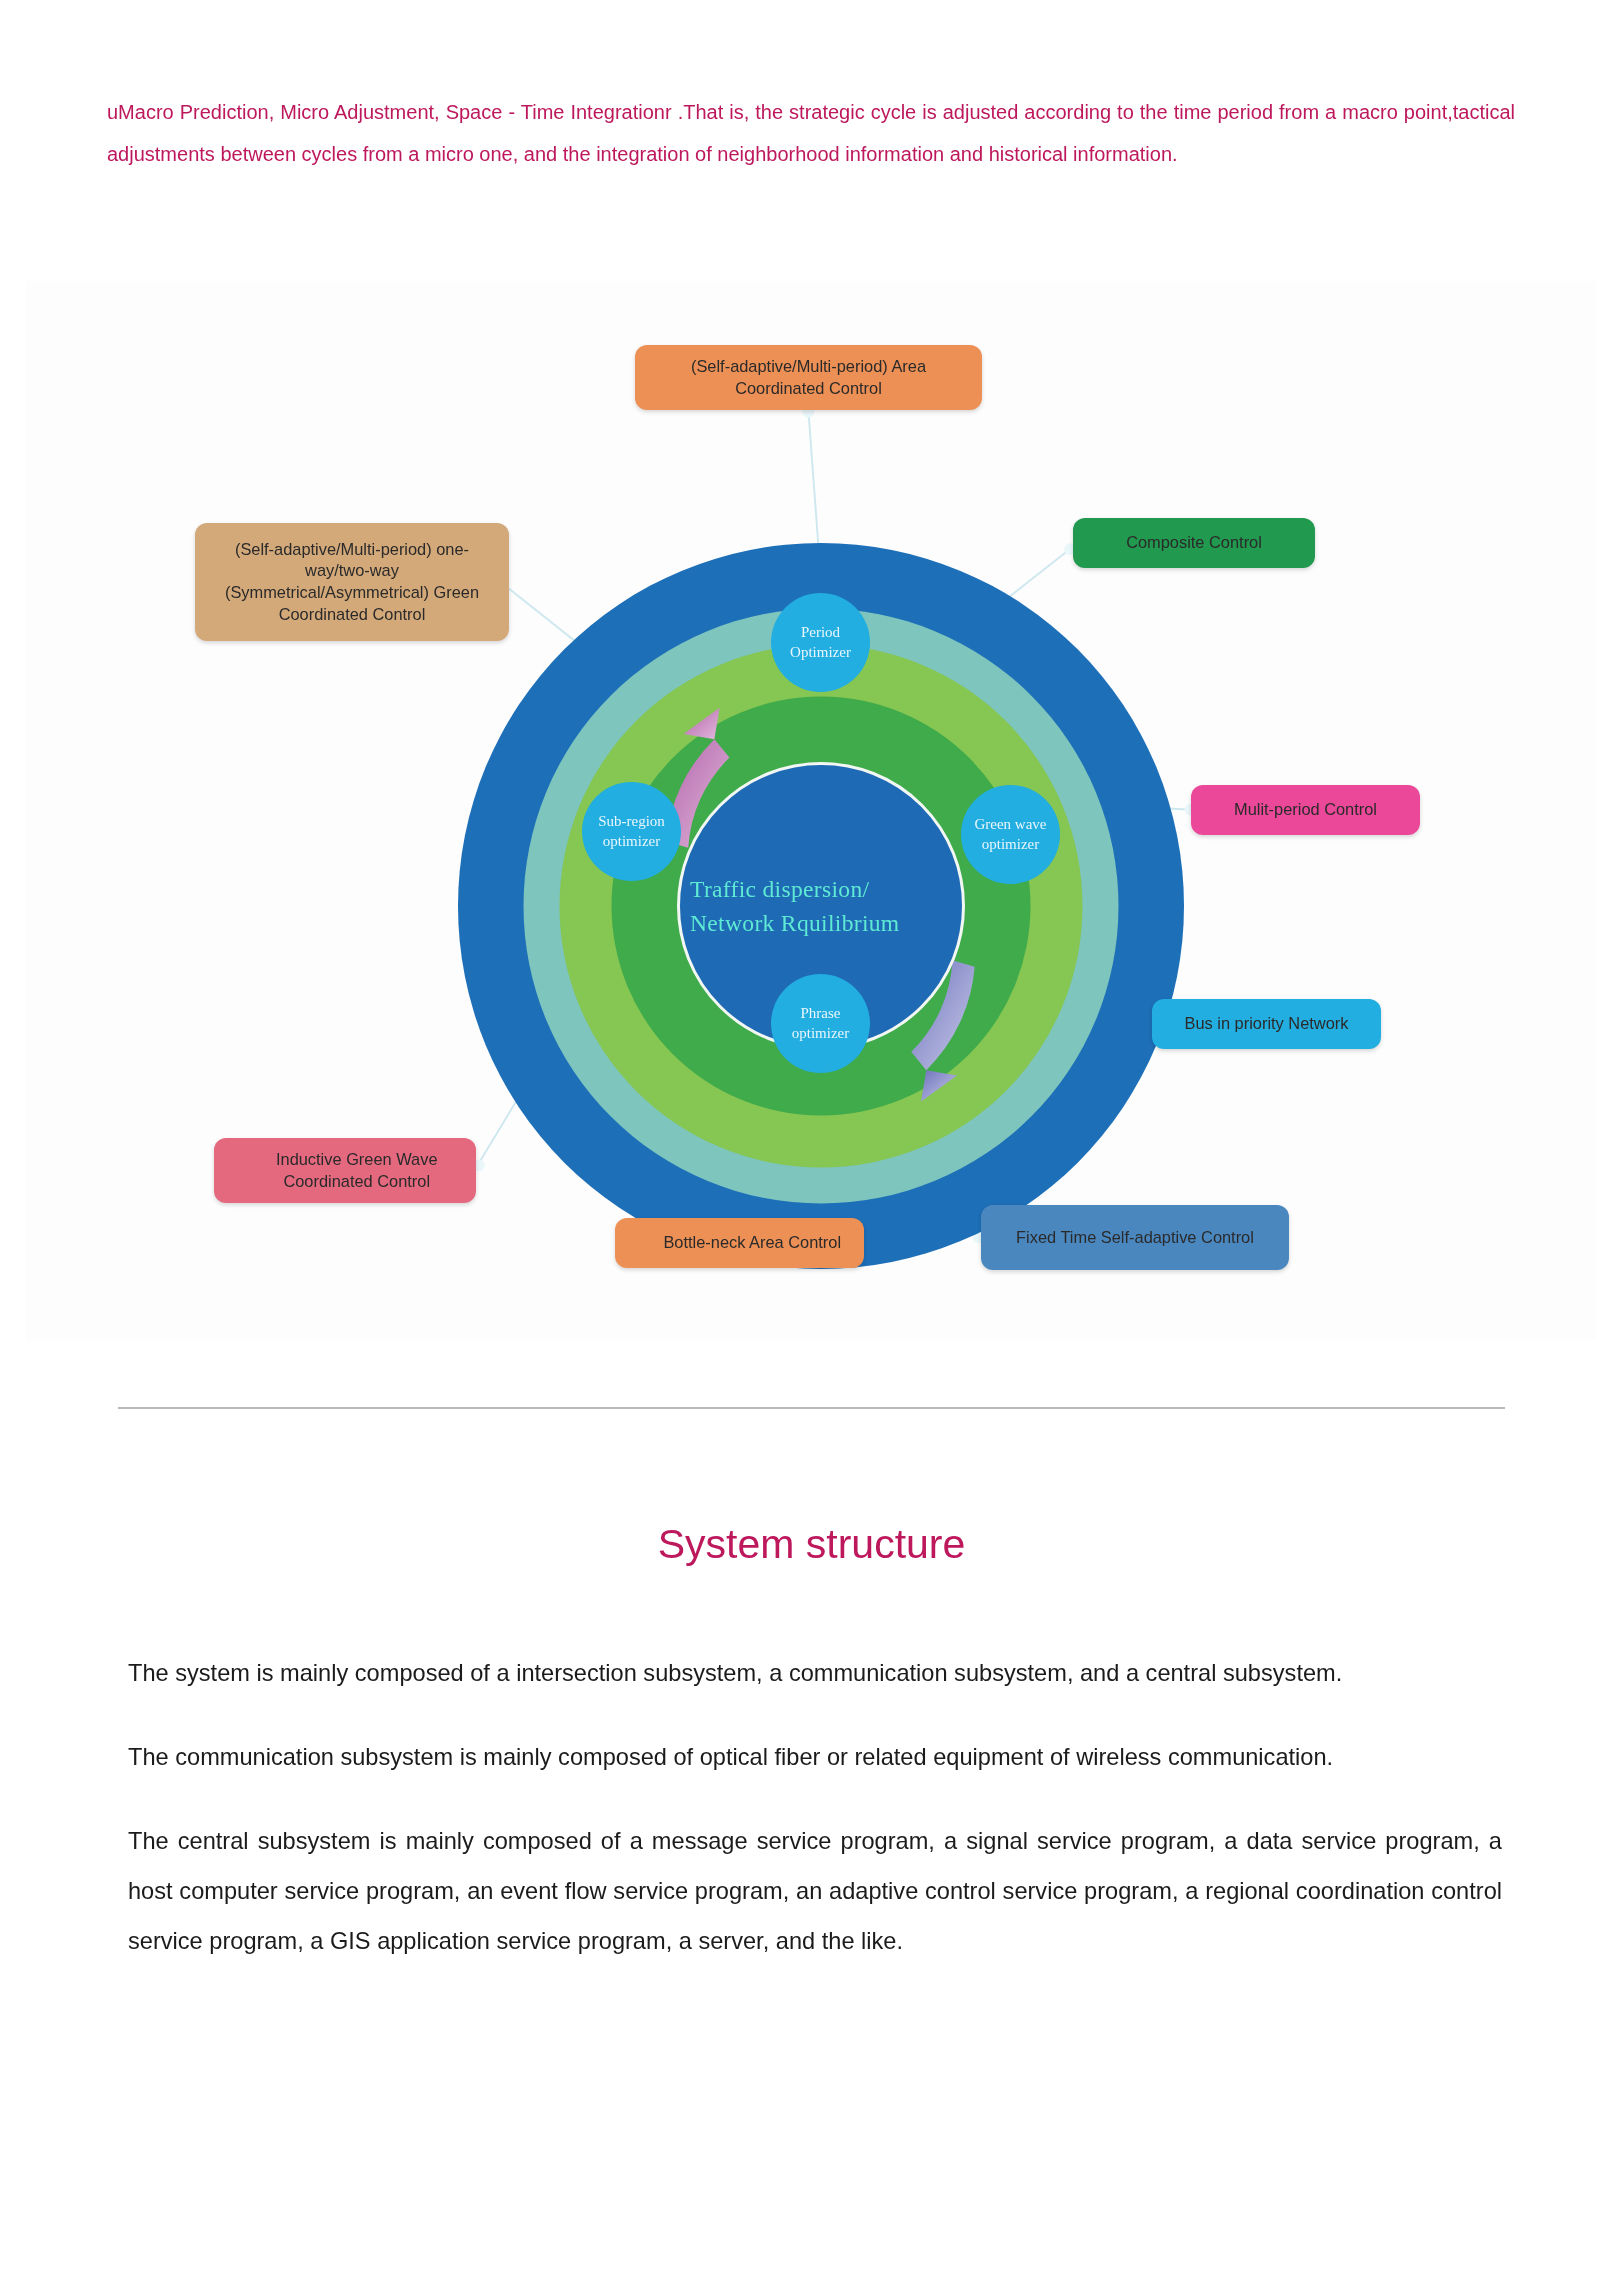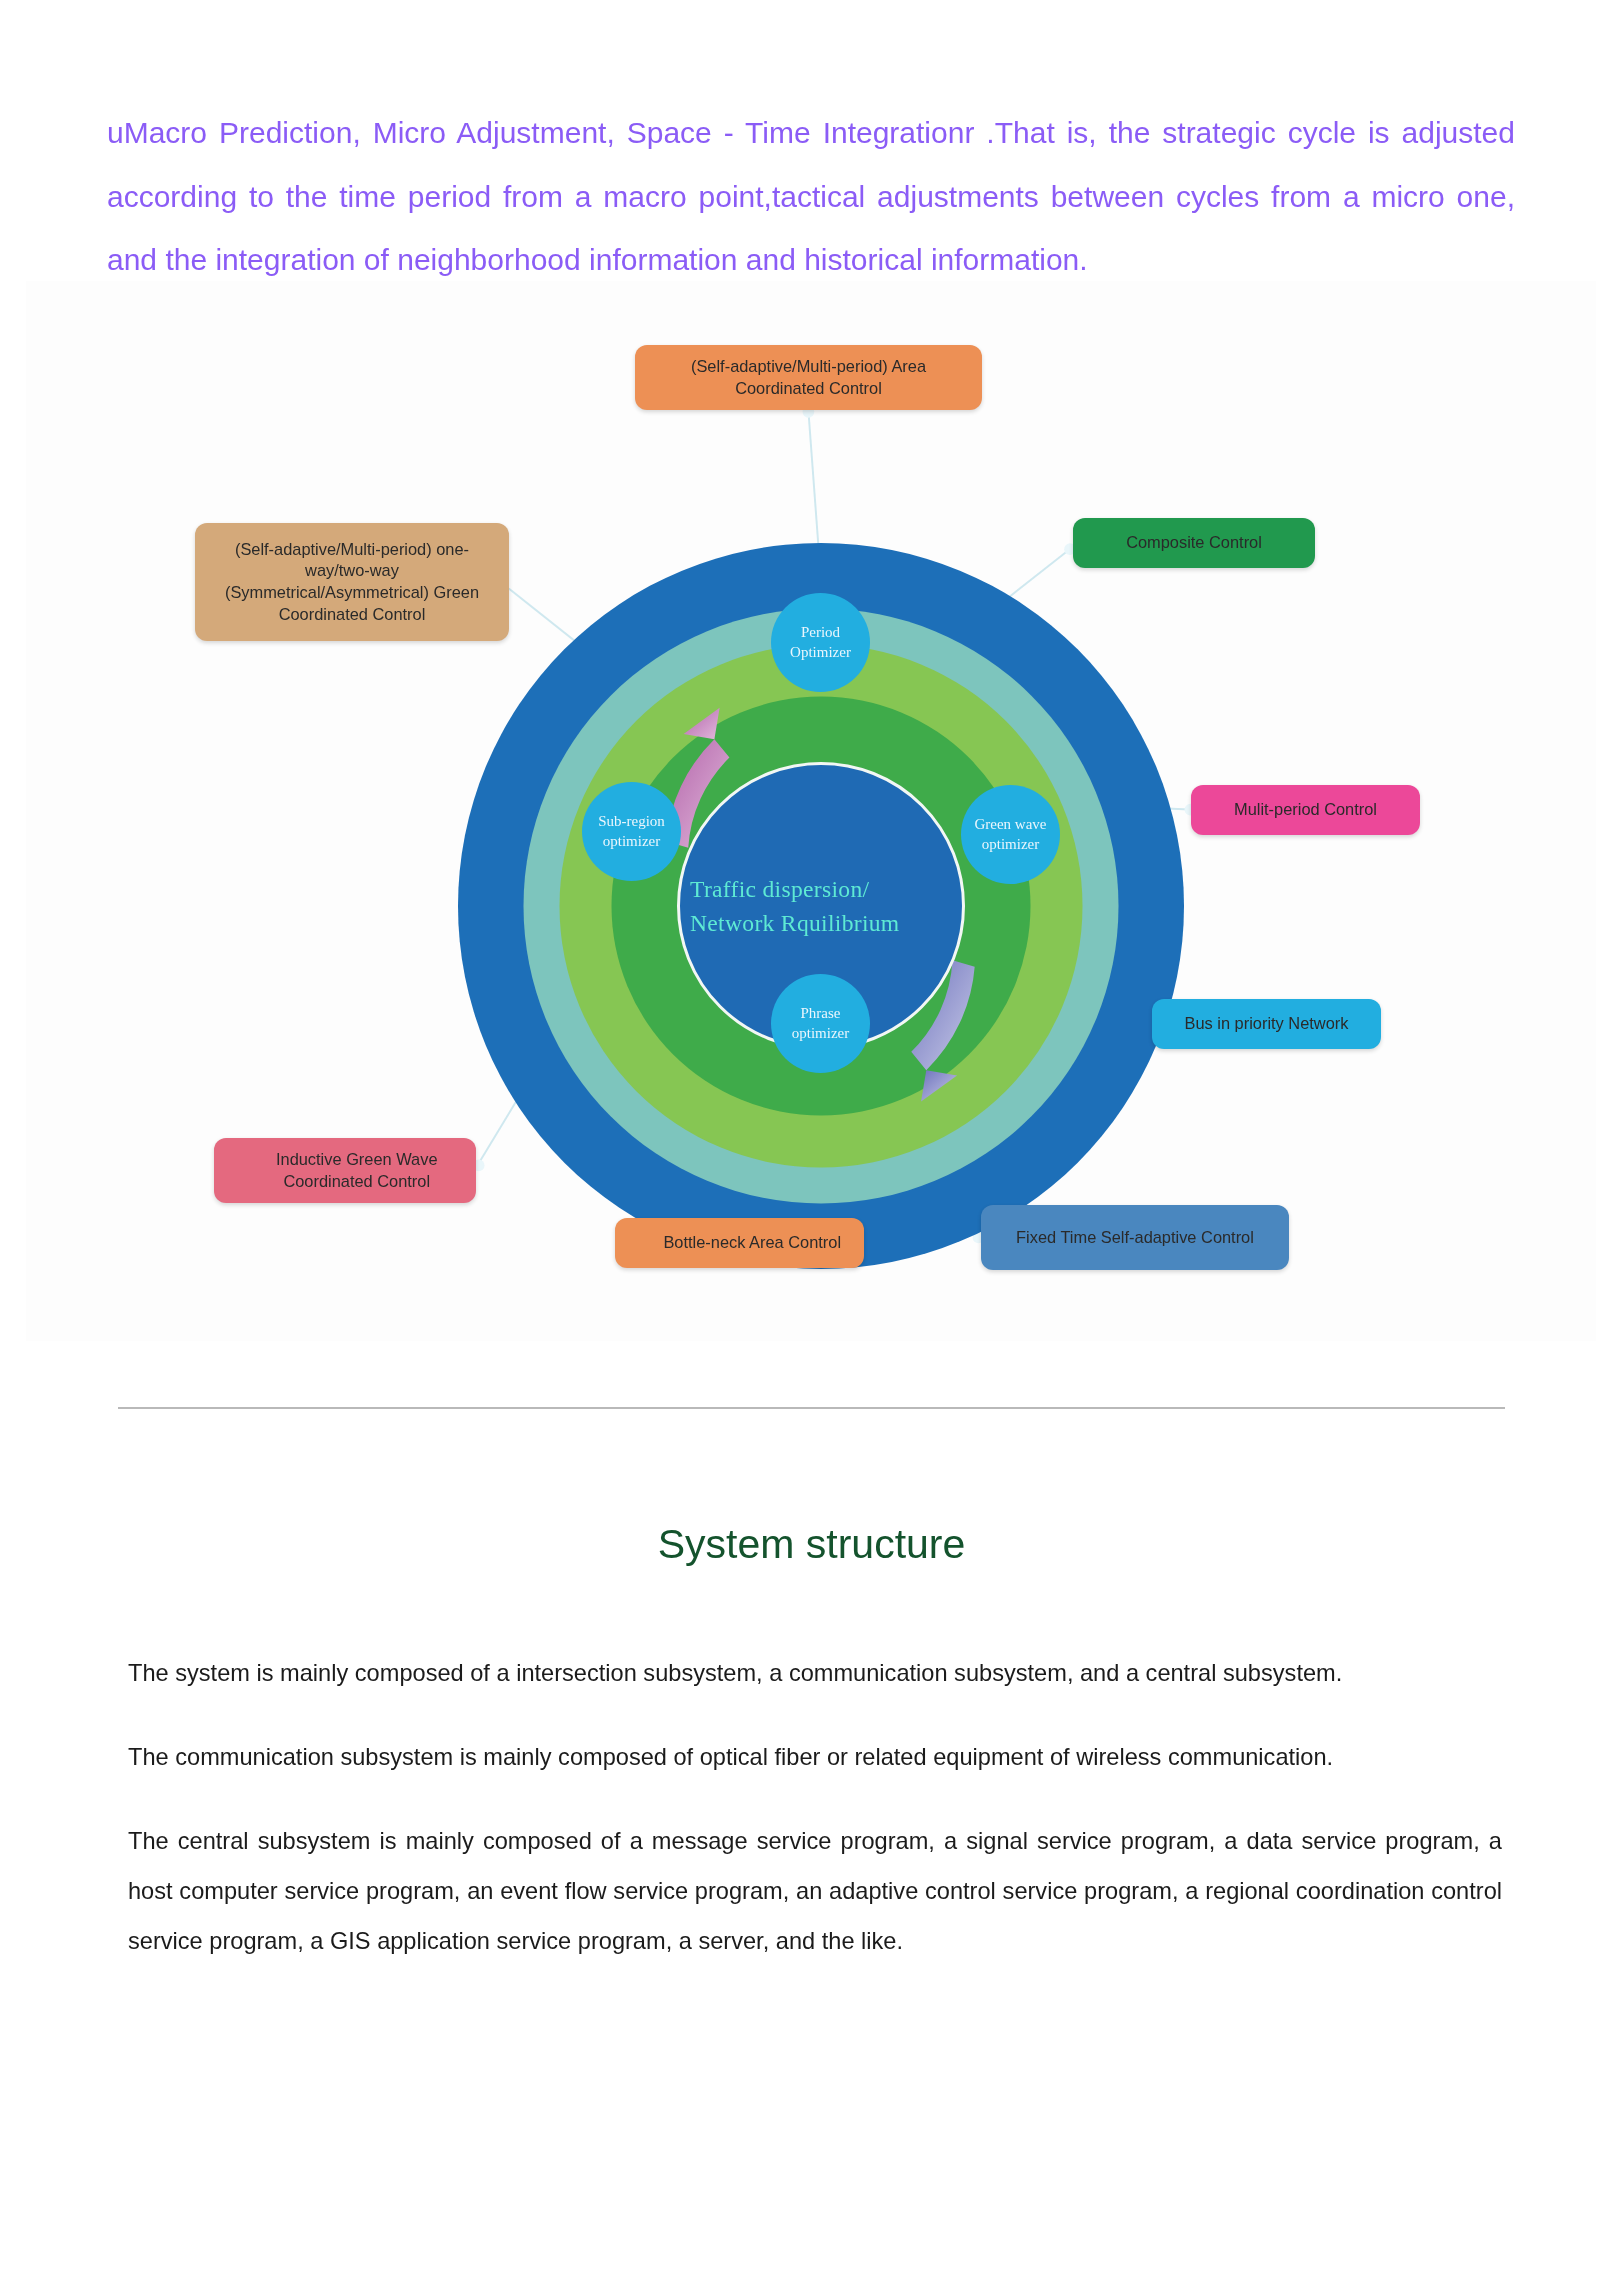--- a/index.html
+++ b/index.html
@@ -21,25 +21,25 @@
     inset: 0;
     background: #ffffff;
   }
 
   
   .intro {
     position: absolute;
     left: 107px;
     top: 71px;
     width: 1408px;
-    font-size: 30px;
+    font-size: 20px;
     line-height: 2.12;
     text-align: justify;
     text-justify: inter-word;
-    color: #8b5cf6;
+    color: #be185d;
   }
 
   
   .figure {
     position: absolute;
     left: 26px;
     top: 281px;
     width: 1570px;
     height: 1060px;
     background: #fdfdfd;
@@ -139,21 +139,21 @@
   }
 
   
   .section-title {
     position: absolute;
     left: 0;
     top: 1487px;
     width: 1623px;
     text-align: center;
     font-size: 41px;
-    color: #14532d;
+    color: #be185d;
     font-weight: normal;
   }
 
   
   .body-block {
     position: absolute;
     left: 128px;
     top: 1648px;
     width: 1374px;
   }

